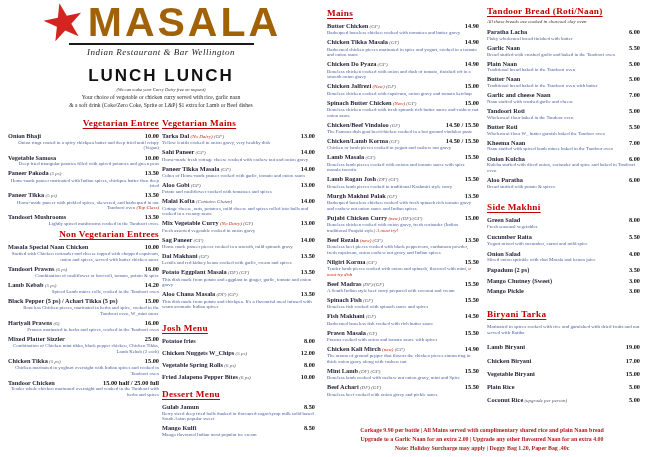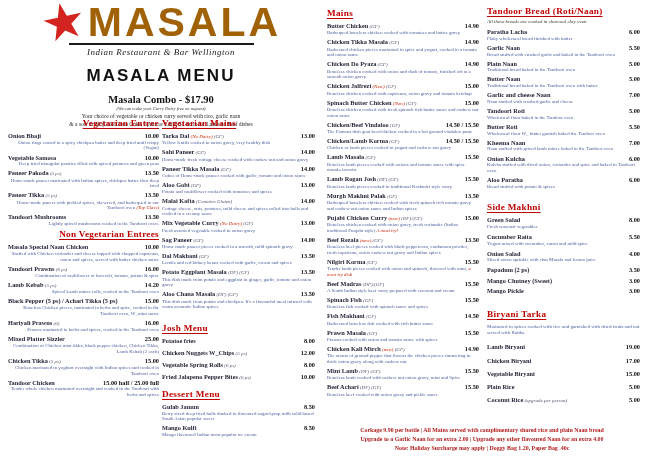--- a/index.html
+++ b/index.html
@@ -53,23 +53,22 @@
 <body>
 
 <div class="page">
 
   <div class="hdr">
     <div class="logo-row">
       <span class="star">★</span>
       <span class="brand">MASALA</span>
     </div>
     <div class="tagline">Indian Restaurant &amp; Bar Wellington</div>
-    <div class="menu-title">MASALA MENU</div>
+    <div class="menu-title">LUNCH LUNCH</div>
     <div class="combo">
-      <div class="combo-title">Masala Combo - $17.90</div>
       <div class="combo-note">(We can make your Curry Dairy free on request)</div>
       <div class="combo-desc">Your choice of vegetable or chicken curry served with rice, garlic naan</div>
       <div class="combo-desc">&amp; a soft drink (Coke/Zero Coke, Sprite or L&amp;P) $1 extra for Lamb or Beef dishes</div>
     </div>
   </div>
 
   <div class="col" data-col="1">
       <div class="section" id="section-vegetarian-entree">
         <div class="sec-title">Vegetarian Entree</div>
         <div class="item">

